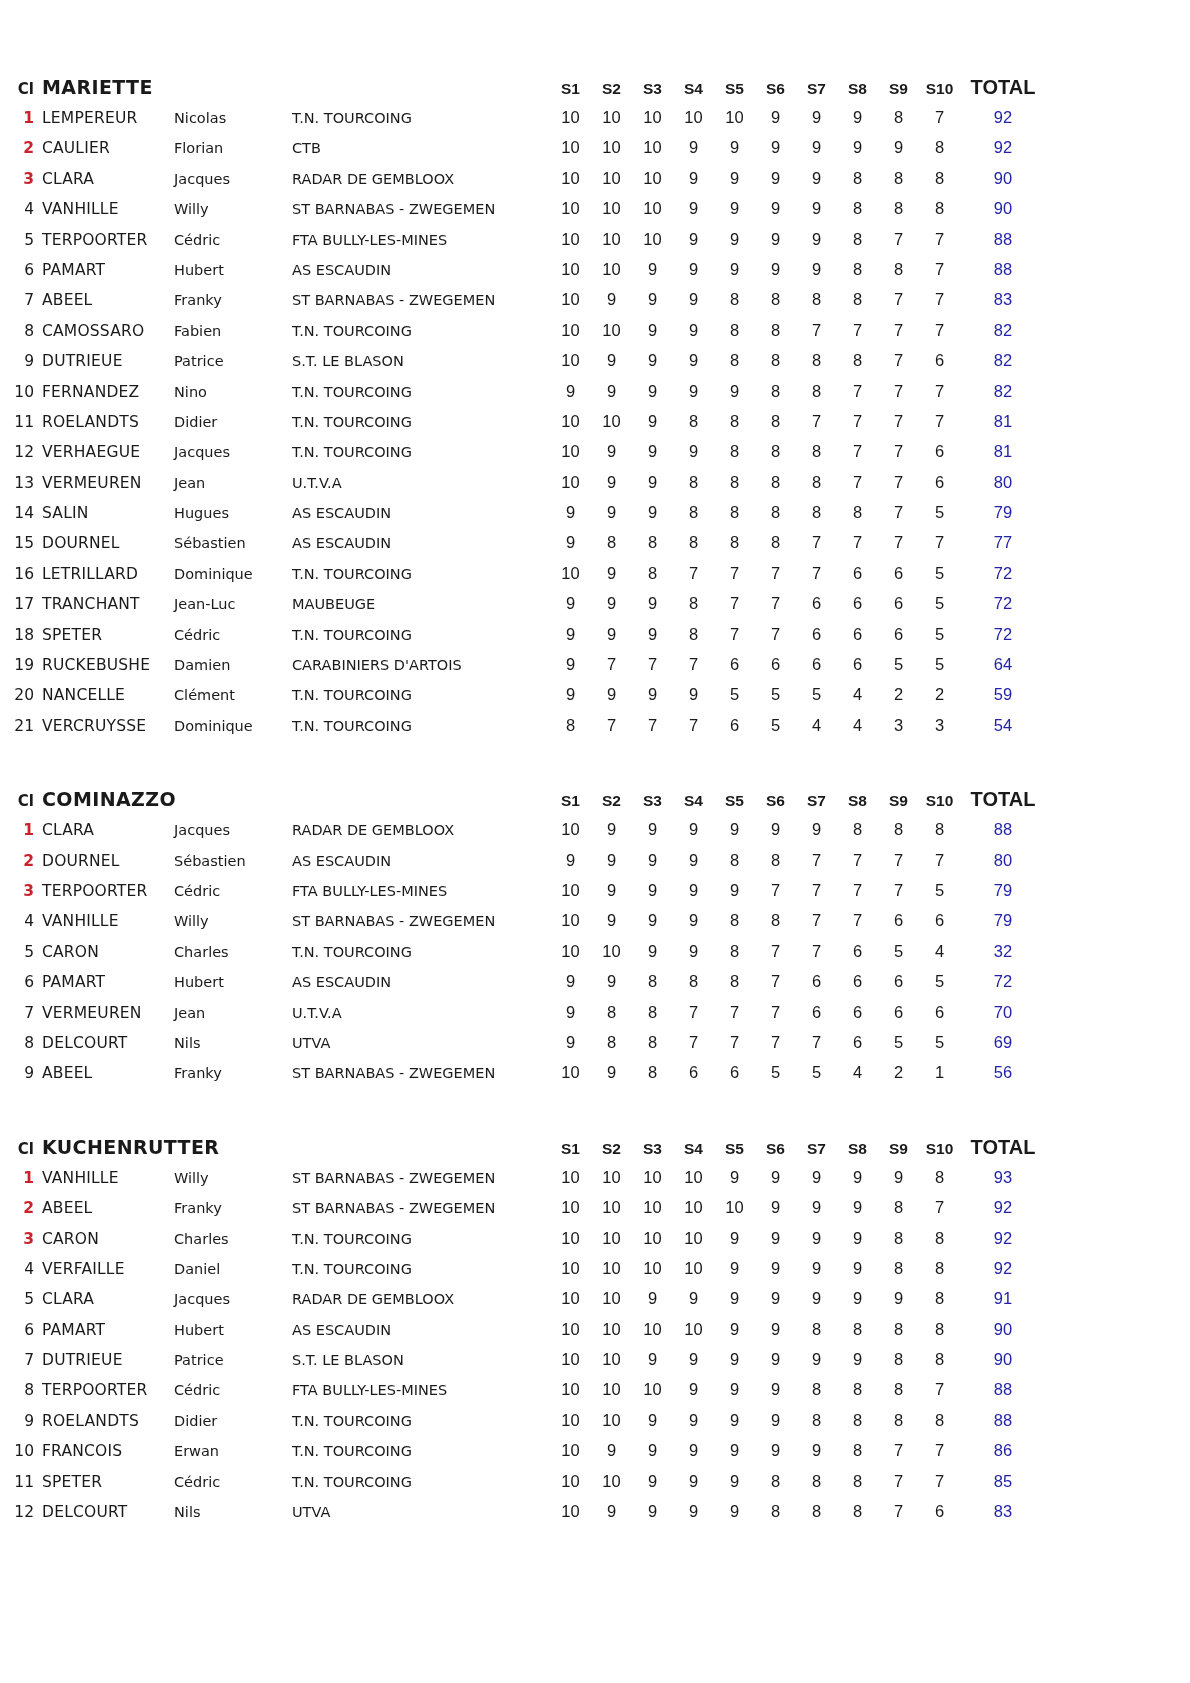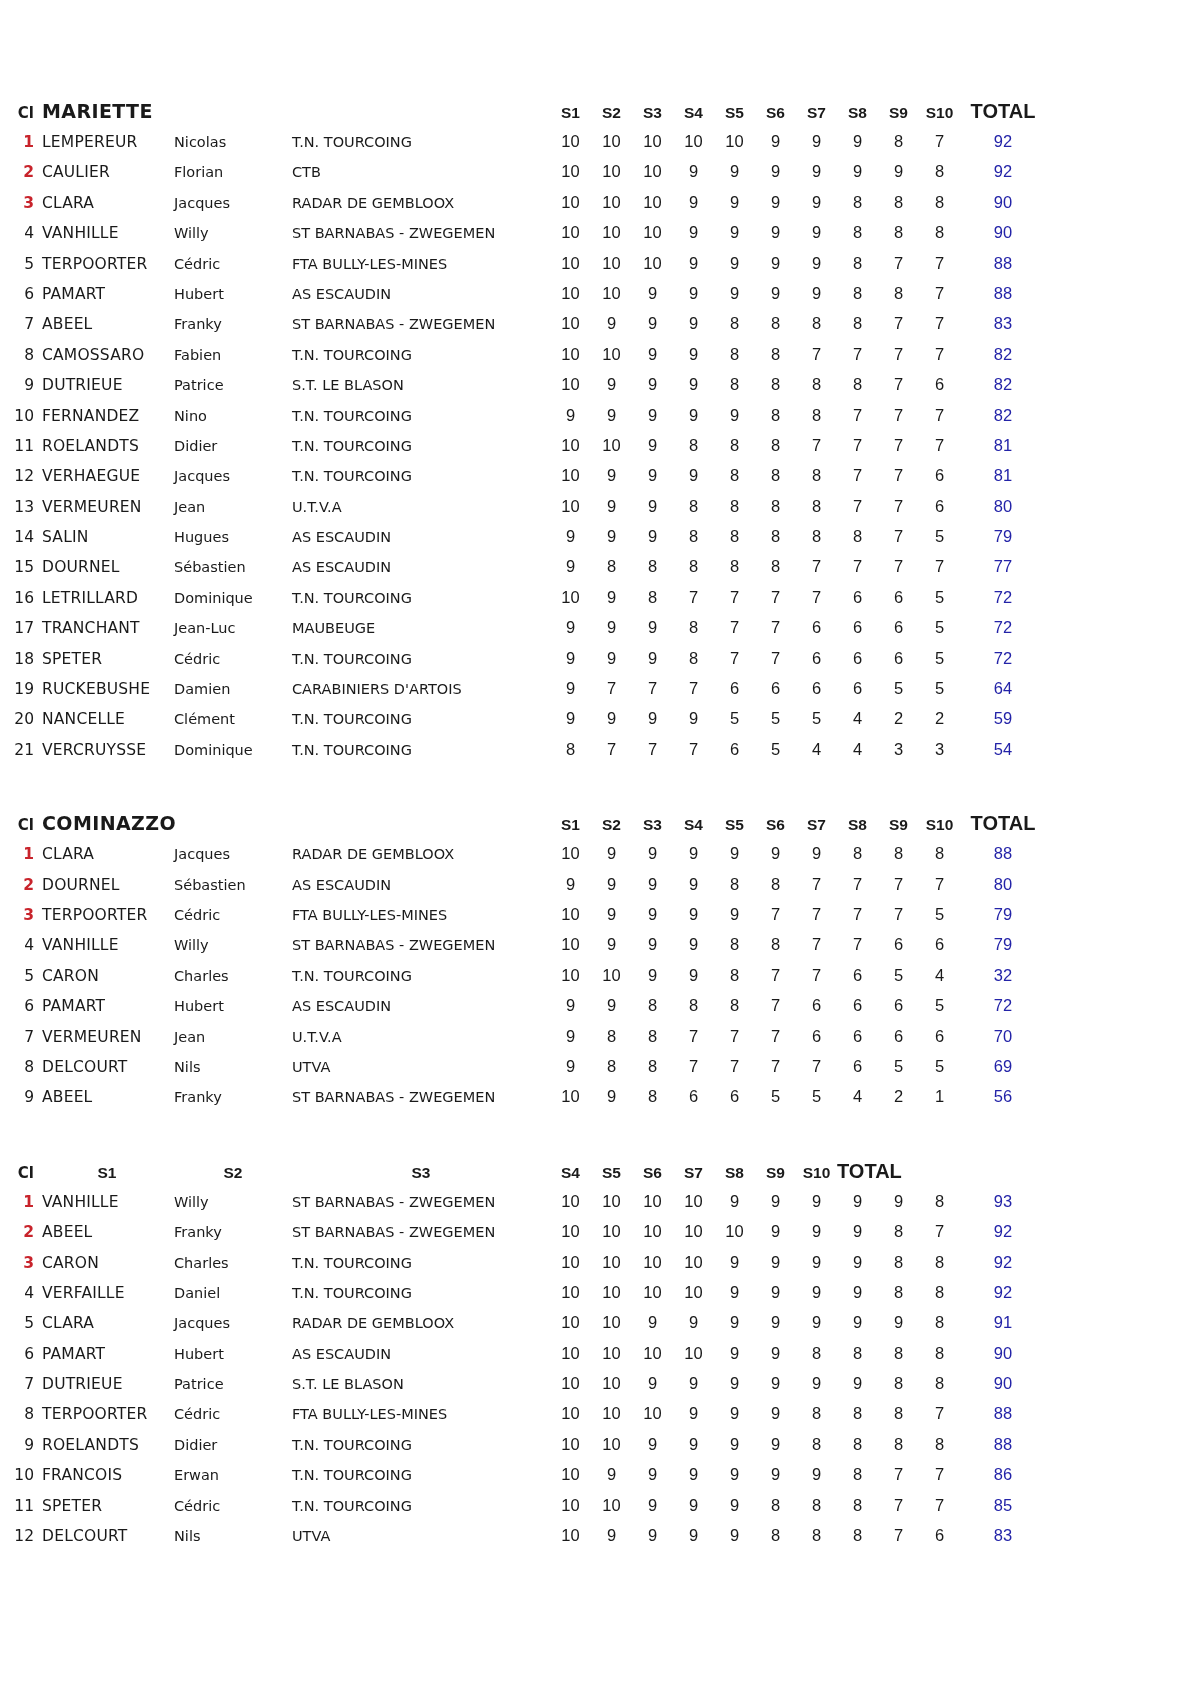--- a/index.html
+++ b/index.html
@@ -10,21 +10,21 @@
   body {
     width: 1190px;
     height: 1683px;
     font-family: "DejaVu Sans", sans-serif;
     color: #1a1a1a;
     -webkit-font-smoothing: antialiased;
   }
   .page {
     position: absolute;
     left: 14px;
-    top: 100px;
+    top: 76px;
     width: 1100px;
   }
   .section { margin: 0 0 42px 0; }
   .row {
     display: grid;
     grid-template-columns: 26px 134px 118px 258px repeat(10, 41px) 86px;
     align-items: baseline;
     height: 30.4px;
   }
   .header-row { height: 31px; margin-bottom: 1px; }
@@ -662,20 +662,21 @@
             <div class="cell score">2</div>
             <div class="cell score">1</div>
             <div class="cell total">56</div>
   </div>
 </div>
   </section>
 
   <section class="section">
     <div class="row header-row">
       <div class="cell hdr-cl">Cl</div>
+      <div class="cell hdr-title">KUCHENRUTTER</div>
       <div class="cell hdr-s">S1</div>
           <div class="cell hdr-s">S2</div>
           <div class="cell hdr-s">S3</div>
           <div class="cell hdr-s">S4</div>
           <div class="cell hdr-s">S5</div>
           <div class="cell hdr-s">S6</div>
           <div class="cell hdr-s">S7</div>
           <div class="cell hdr-s">S8</div>
           <div class="cell hdr-s">S9</div>
           <div class="cell hdr-s">S10</div>

